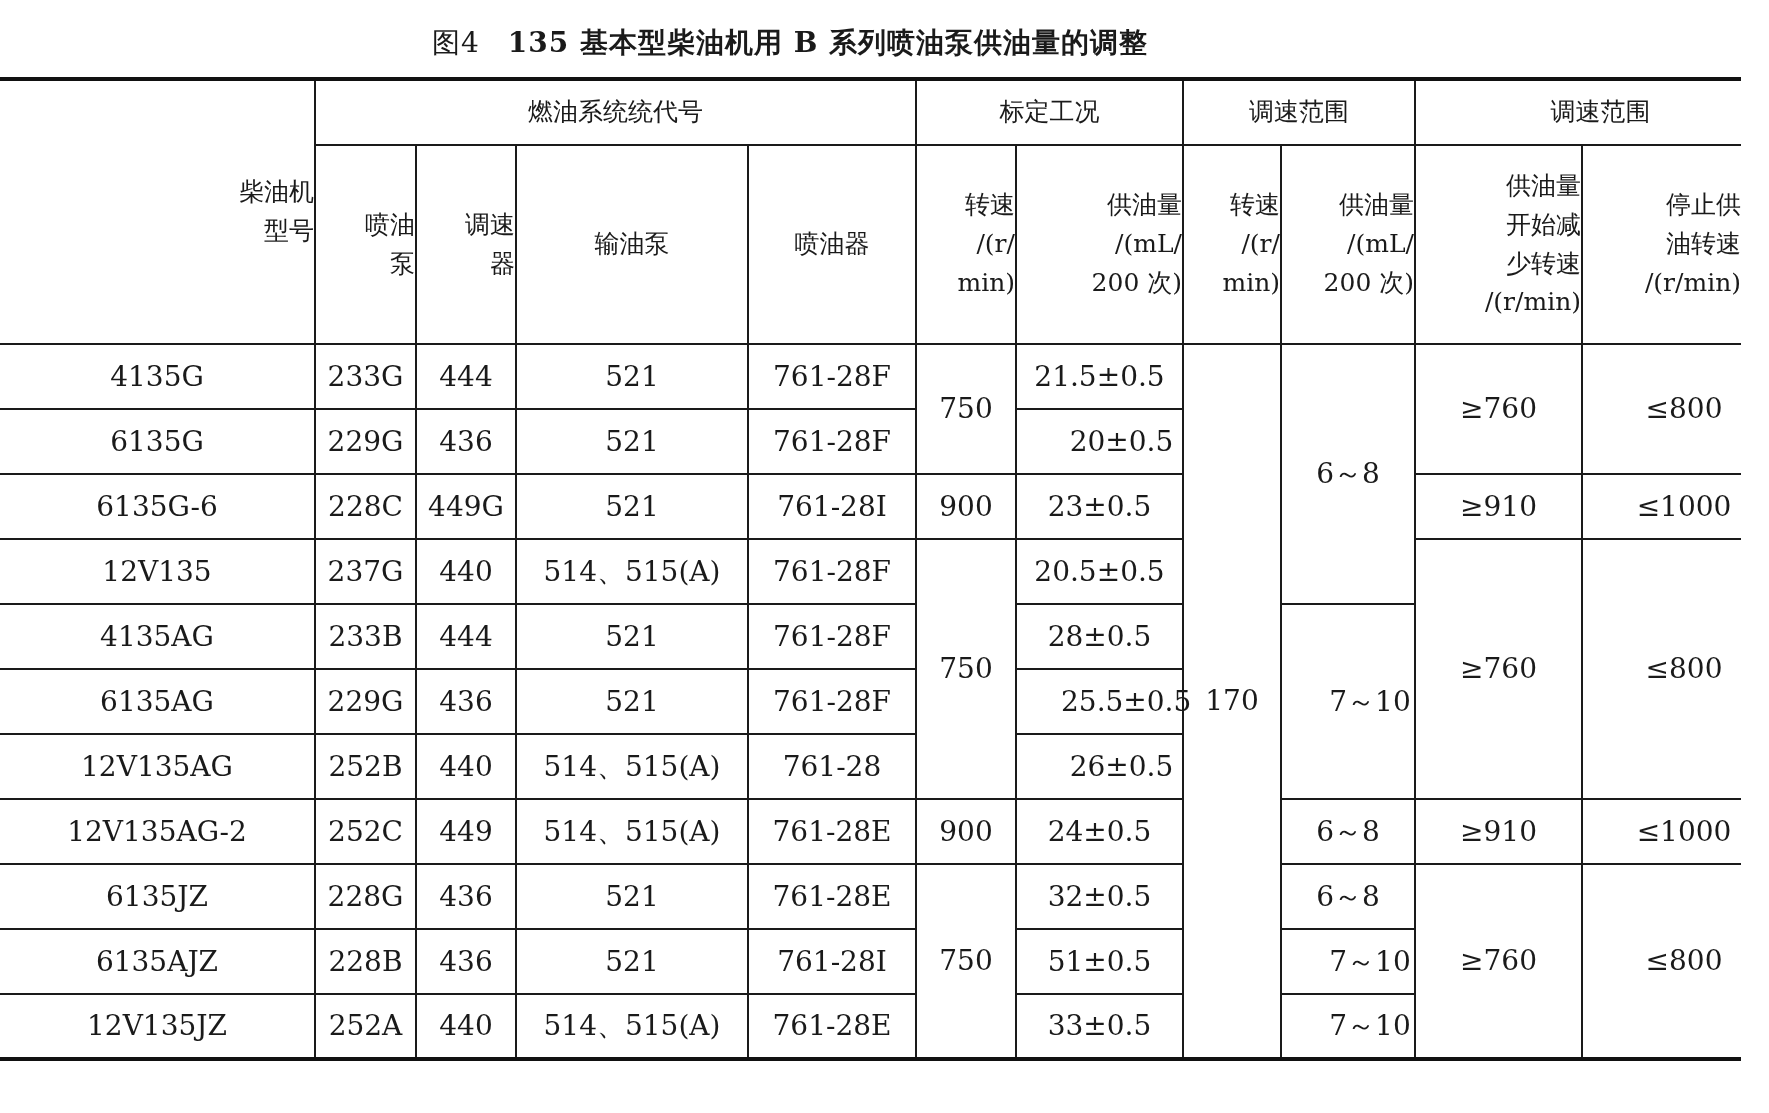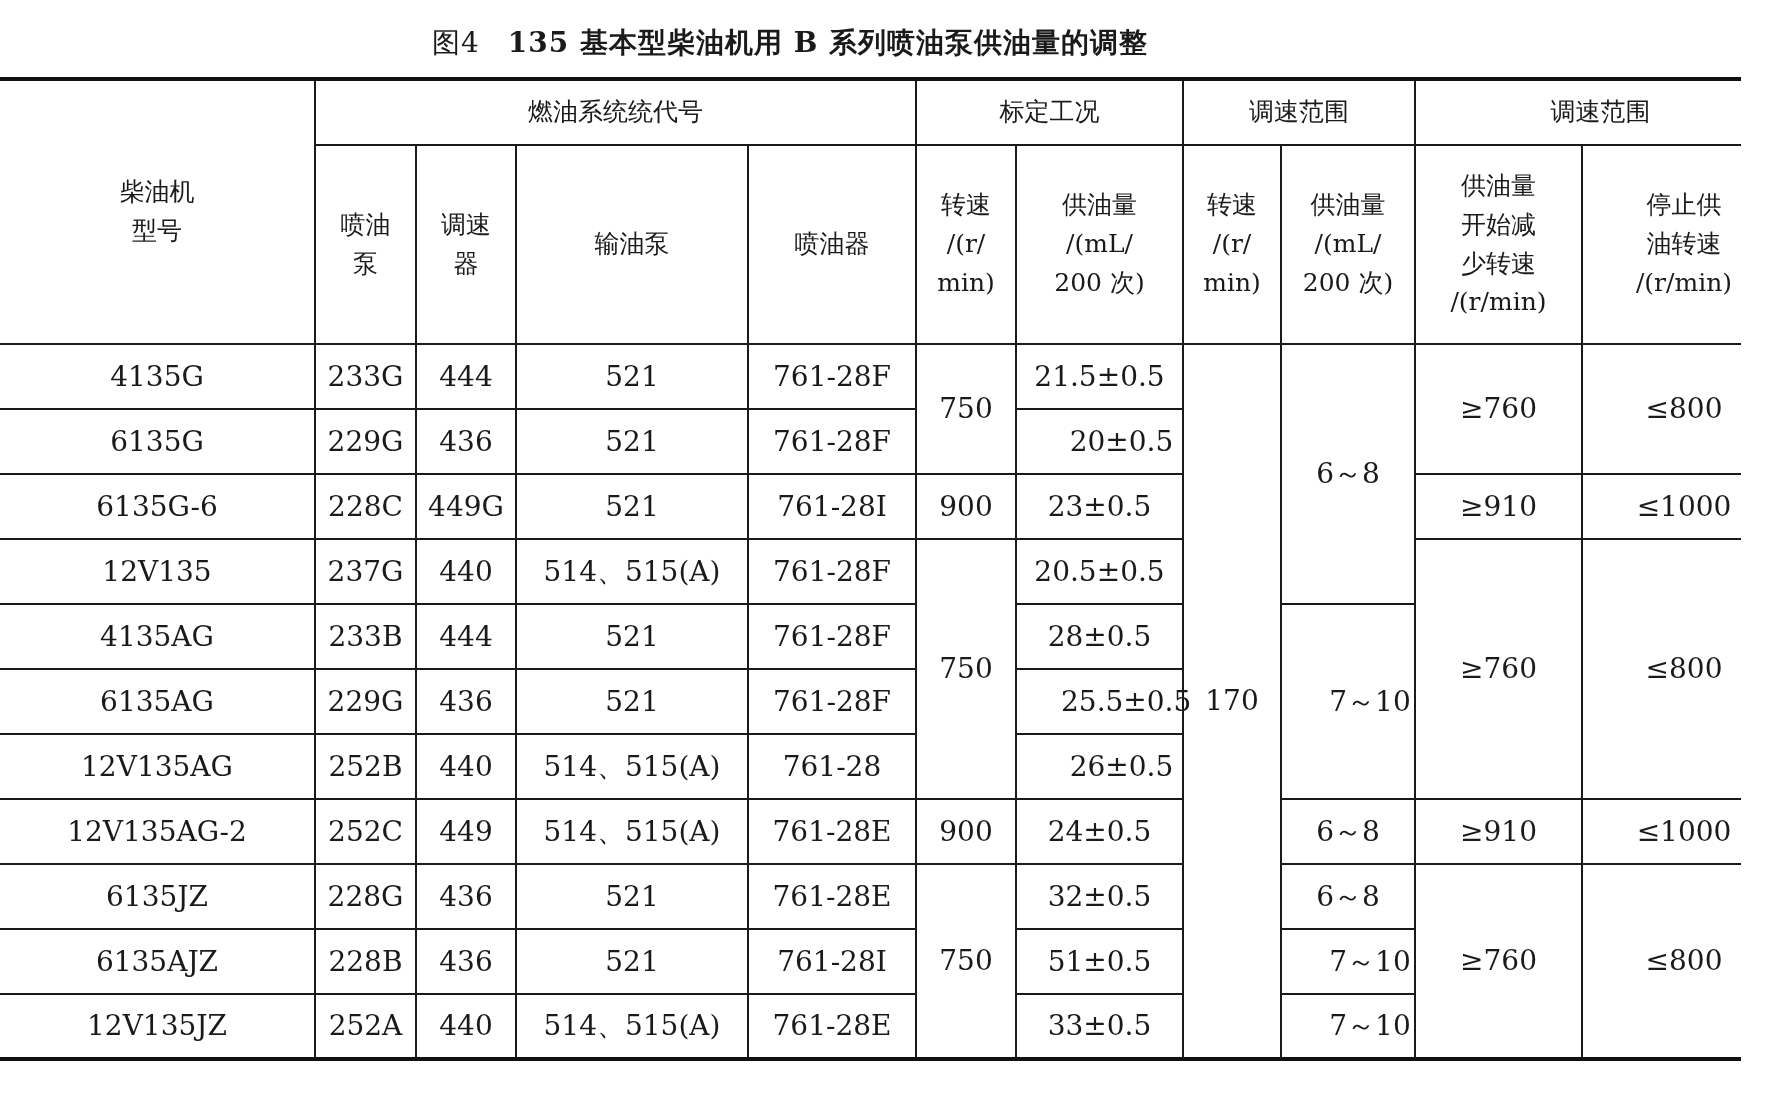--- a/index.html
+++ b/index.html
@@ -8,21 +8,21 @@
   .title .fig{font-weight:normal;margin-right:28px;}
   table{position:absolute;left:0;top:77px;border-collapse:collapse;table-layout:fixed;width:1741px;}
   table.main{border-top:4px solid #111;border-bottom:4px solid #111;}
   td,th{border:2px solid #1a1a1a;text-align:center;vertical-align:middle;padding:0;font-weight:normal;font-size:28px;line-height:1.55;}
   tr > :first-child{border-left:none;}
   tr > :last-child{border-right:none;padding-left:44px;}
   th{font-size:25px;}
   .grp{height:66px;}
   .sub{height:199px;}
   .r{height:65px;}
-  .ml{white-space:pre-line;}
+  .ml{white-space:pre-line;text-align:right;}
 </style>
 </head>
 <body>
 
 <div class="title">
   <span class="fig">图4</span><span>135 基本型柴油机用 B 系列喷油泵供油量的调整</span>
 </div>
 
 <table class="main">
   <colgroup>

